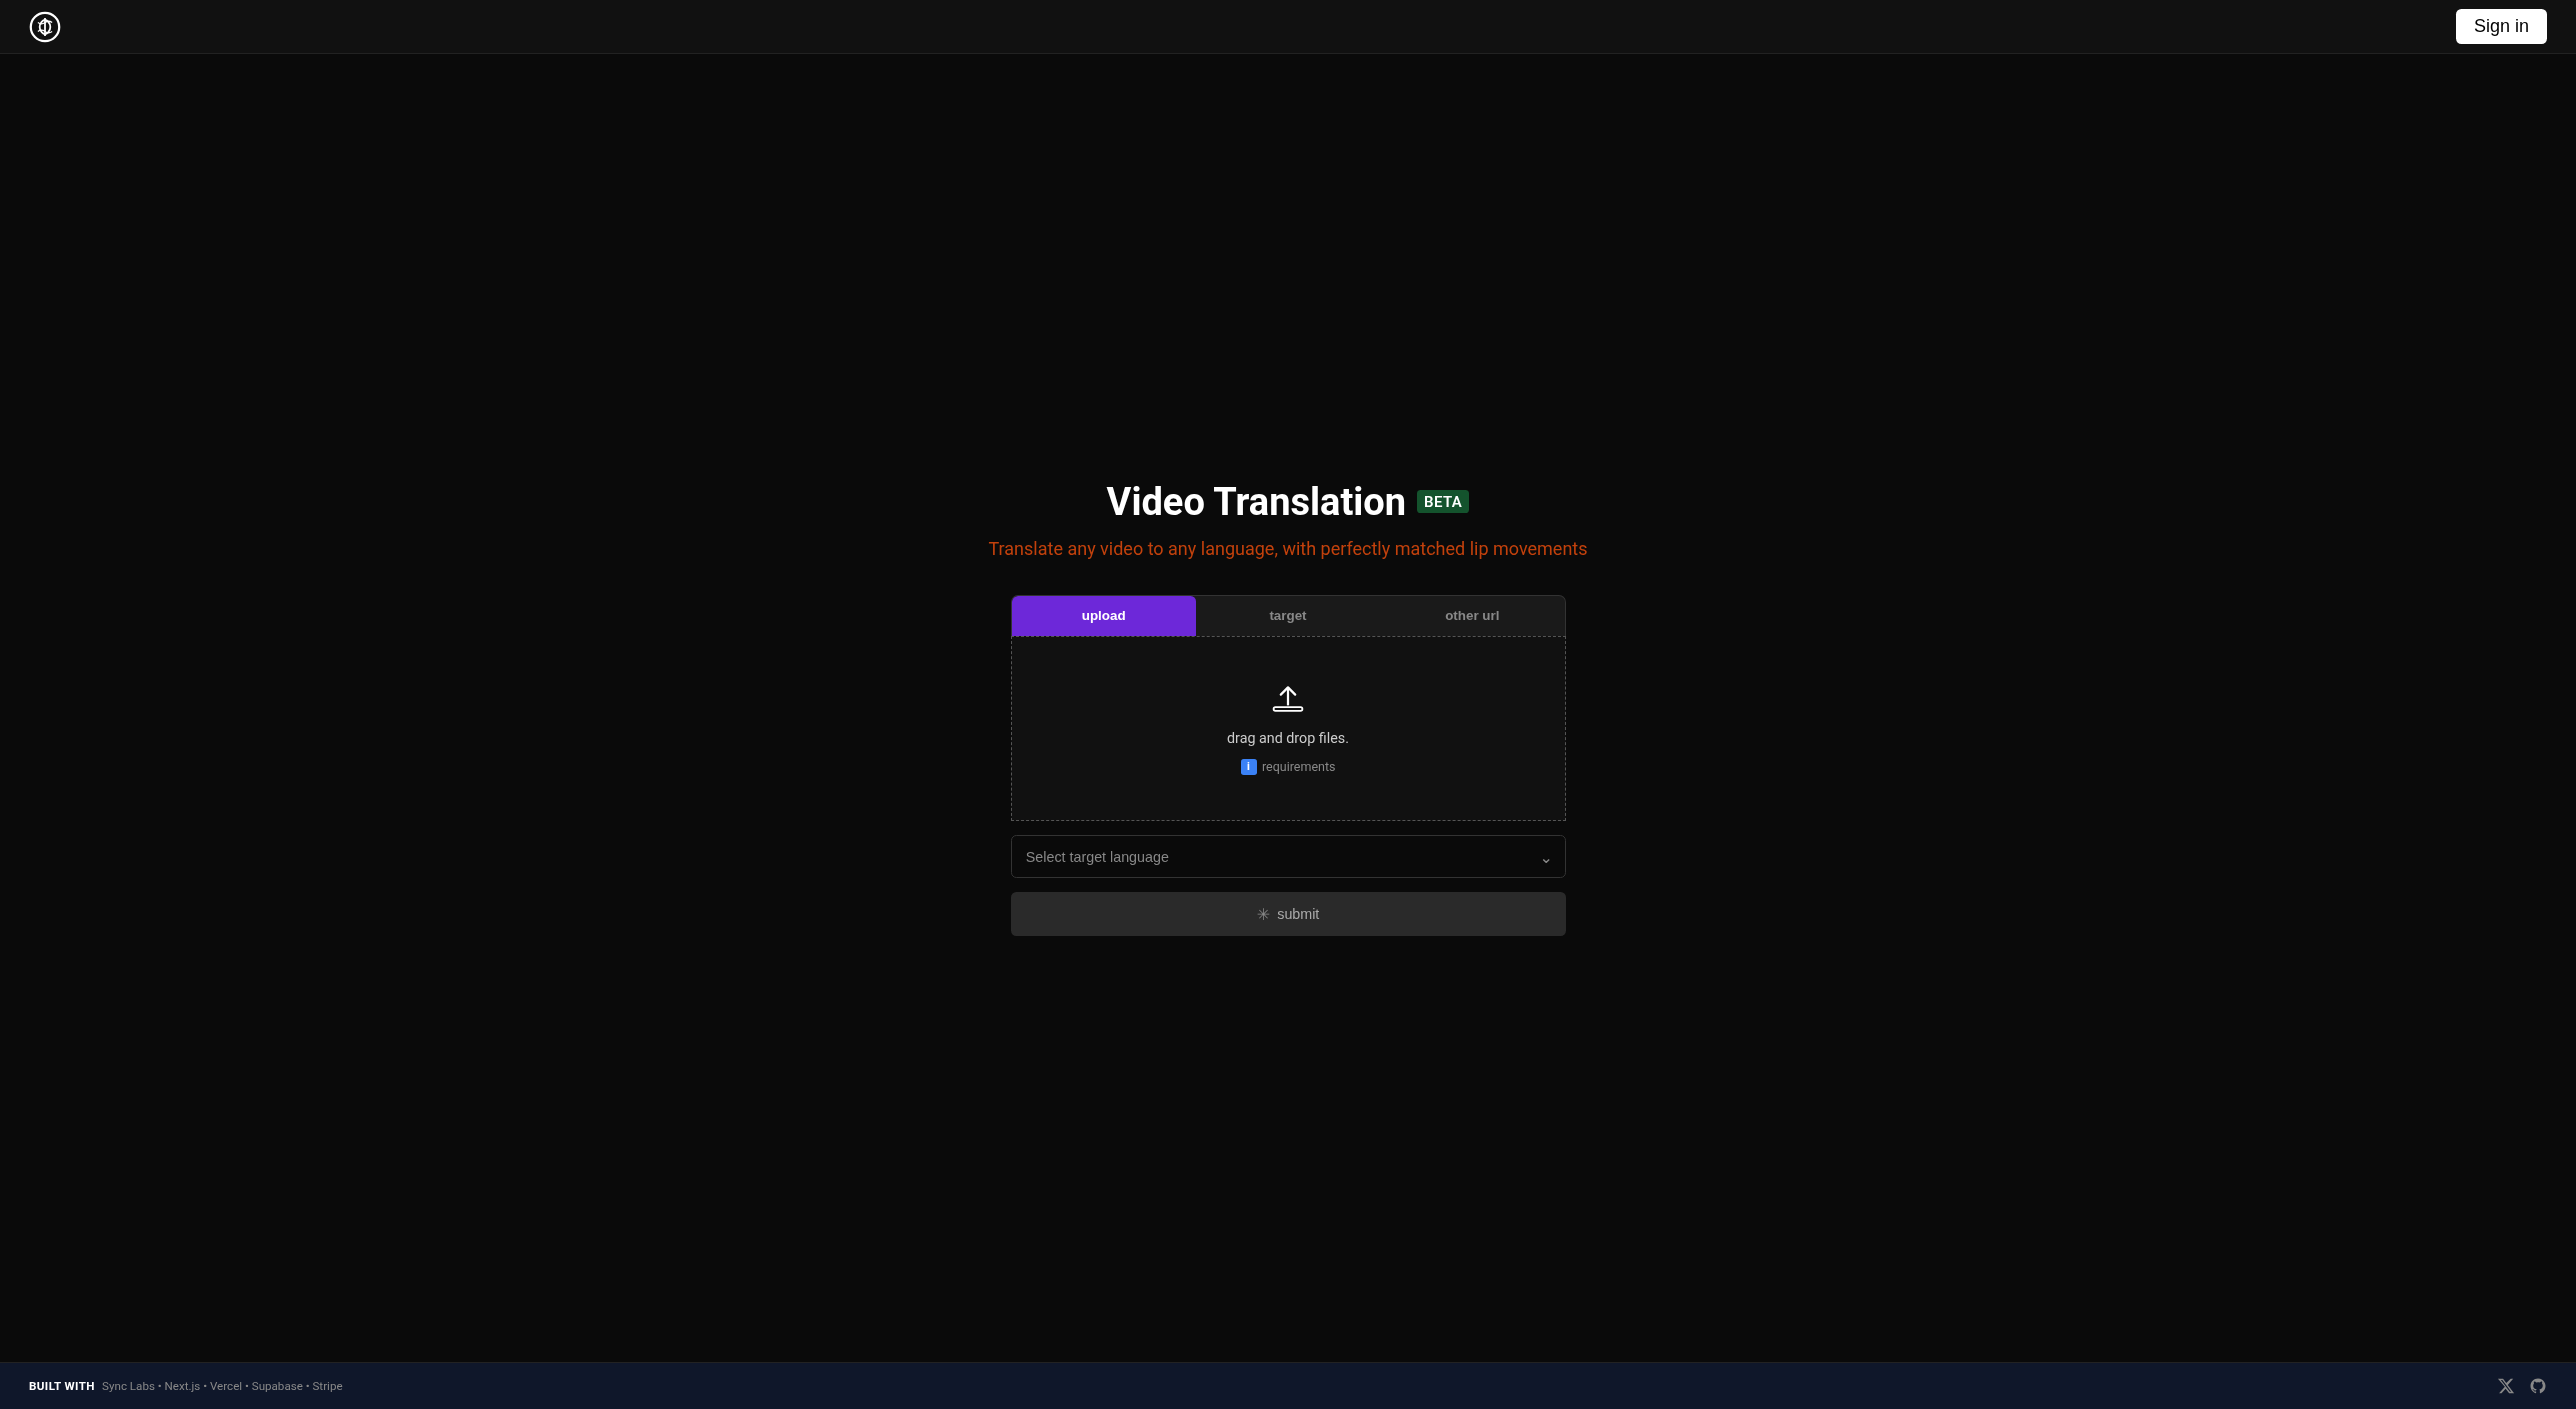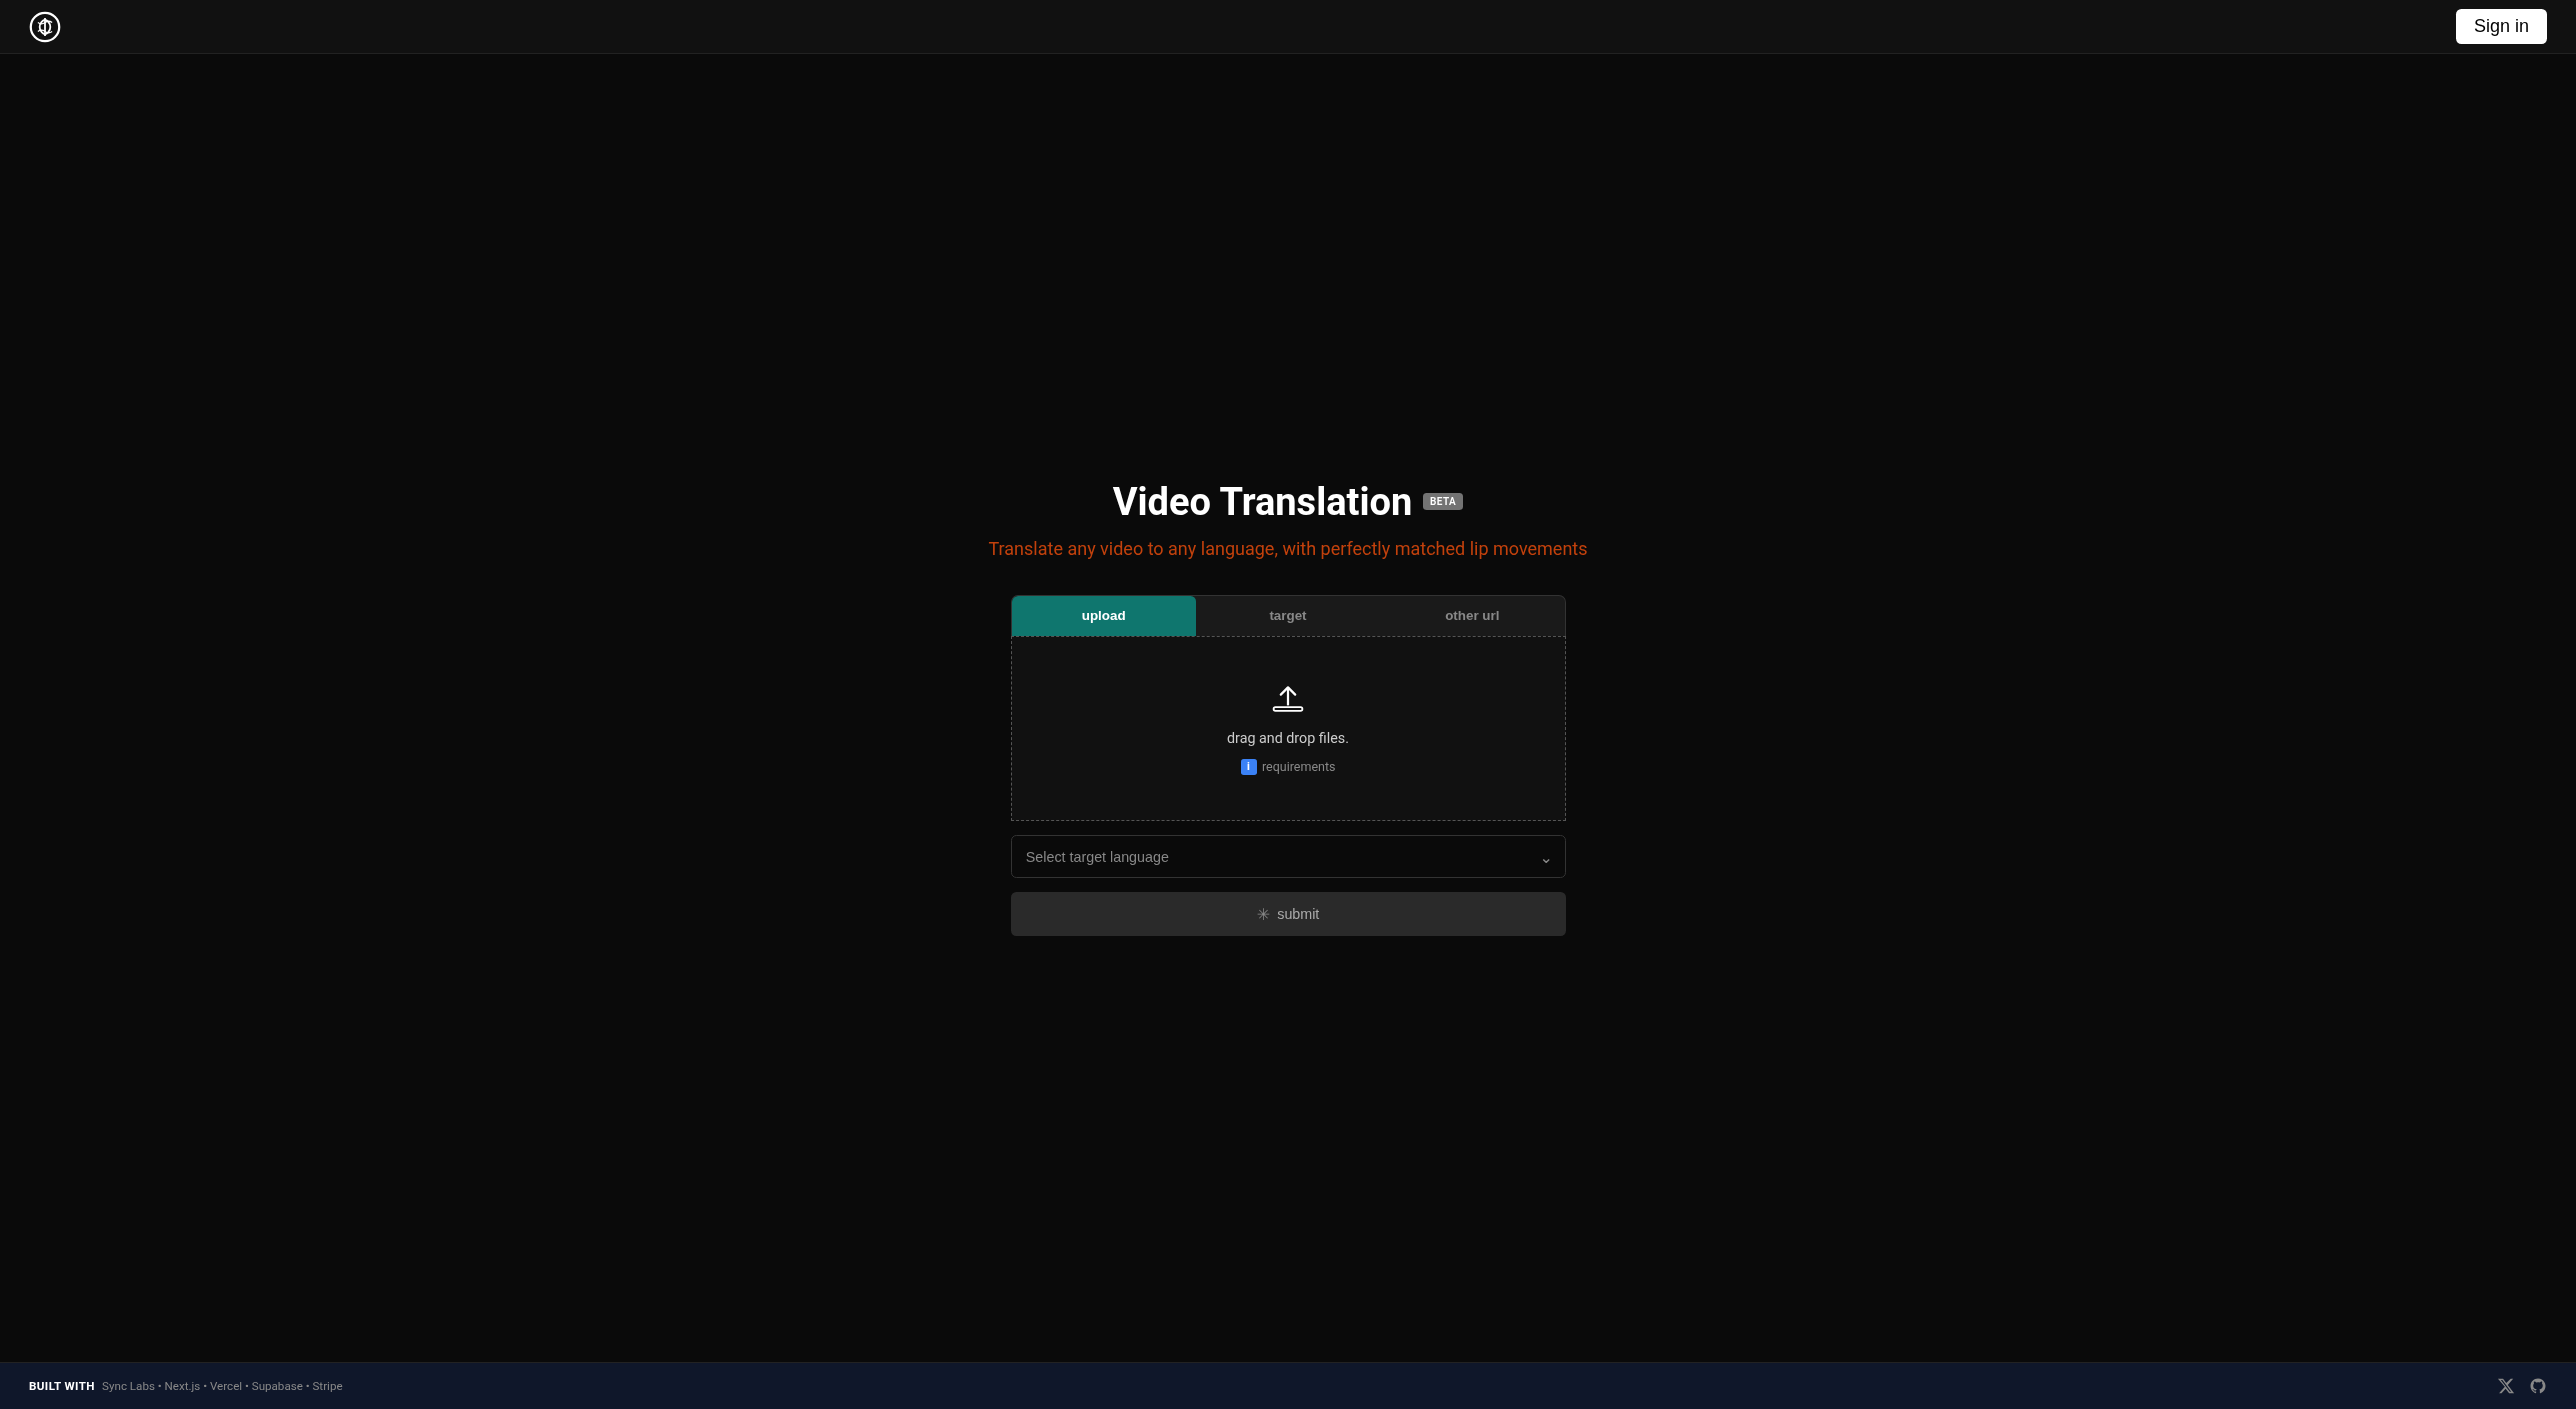--- a/index.html
+++ b/index.html
@@ -76,23 +76,23 @@
       margin-bottom: 14.3px;
     }
 
     .page-title {
       font-size: 38px;
       font-weight: 700;
       color: #ffffff;
     }
 
     .beta-badge {
-      background-color: #737373;
-      color: #ffffff;
-      font-size: 10px;
+      background-color: #14532d;
+      color: #ffffff;
+      font-size: 15px;
       font-weight: 600;
       padding: 2.7px 7.2px;
       border-radius: 3.6px;
       letter-spacing: 0.4px;
     }
 
     .subtitle {
       font-size: 18px;
       color: #c2410c;
       font-weight: 400;
@@ -121,21 +121,21 @@
       font-size: 13.4px;
       font-weight: 600;
       cursor: pointer;
       color: #888888;
       background: transparent;
       border: none;
       transition: background 0.2s, color 0.2s;
     }
 
     .tab.active {
-      background-color: #0f766e;
+      background-color: #6d28d9;
       color: #ffffff;
       border-radius: 5.4px 5.4px 0 0;
     }
 
     
     .dropzone {
       border: 1.3px dashed #555555;
       background-color: #111111;
       border-radius: 0 0 0 0;
       padding: 45px 27px;

